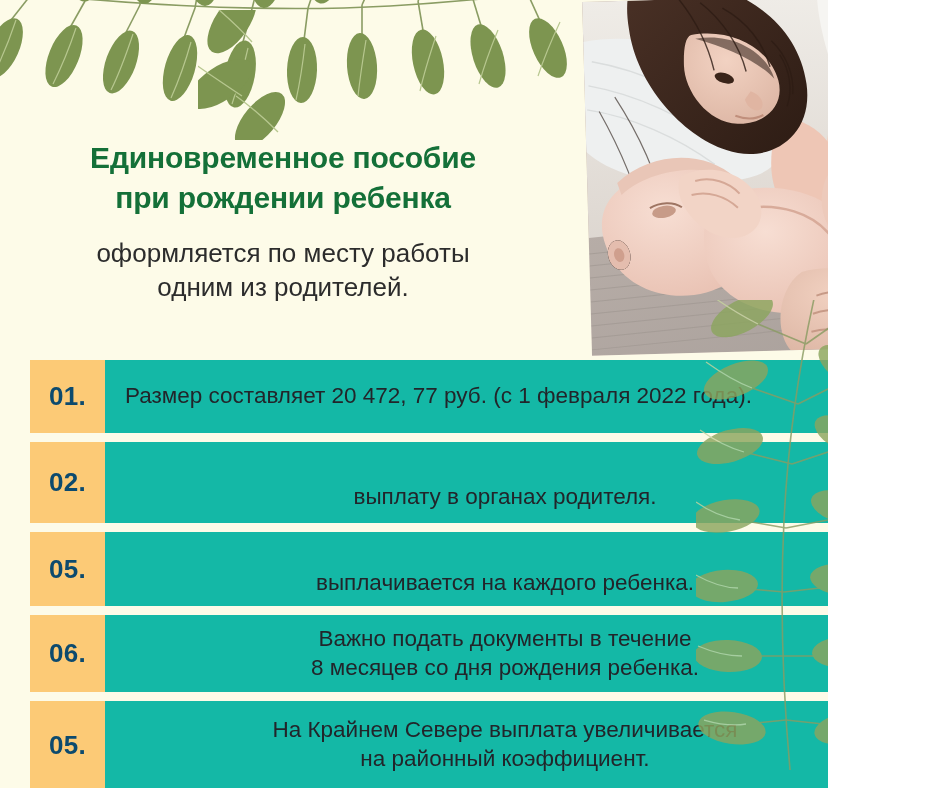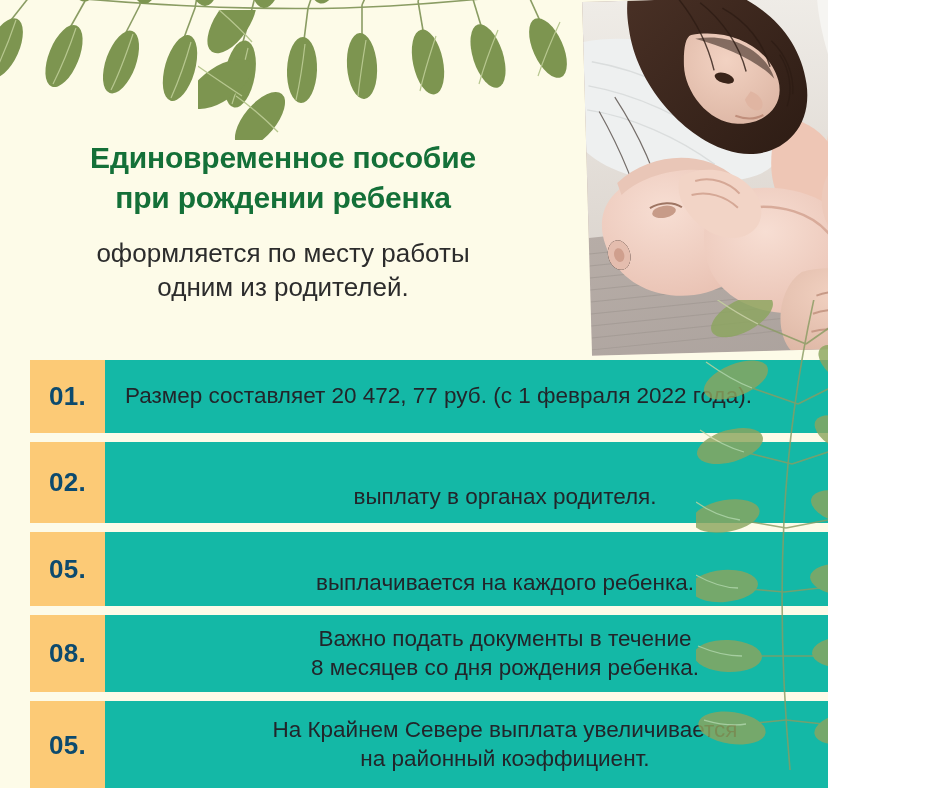--- a/index.html
+++ b/index.html
@@ -356,21 +356,21 @@
       <div class="row-num">05.</div>
       <div class="row-text">
         <span>
           <br>
           <span>выплачивается на каждого ребенка.</span>
         </span>
       </div>
     </div>
 
     <div class="row row-4">
-      <div class="row-num">08.</div>
+      <div class="row-num">06.</div>
       <div class="row-text">
         <span>
           <span>Важно подать документы в течение</span><br>
           <span>8 месяцев со дня рождения ребенка.</span>
         </span>
       </div>
     </div>
 
     <div class="row row-5">
       <div class="row-num">05.</div>

